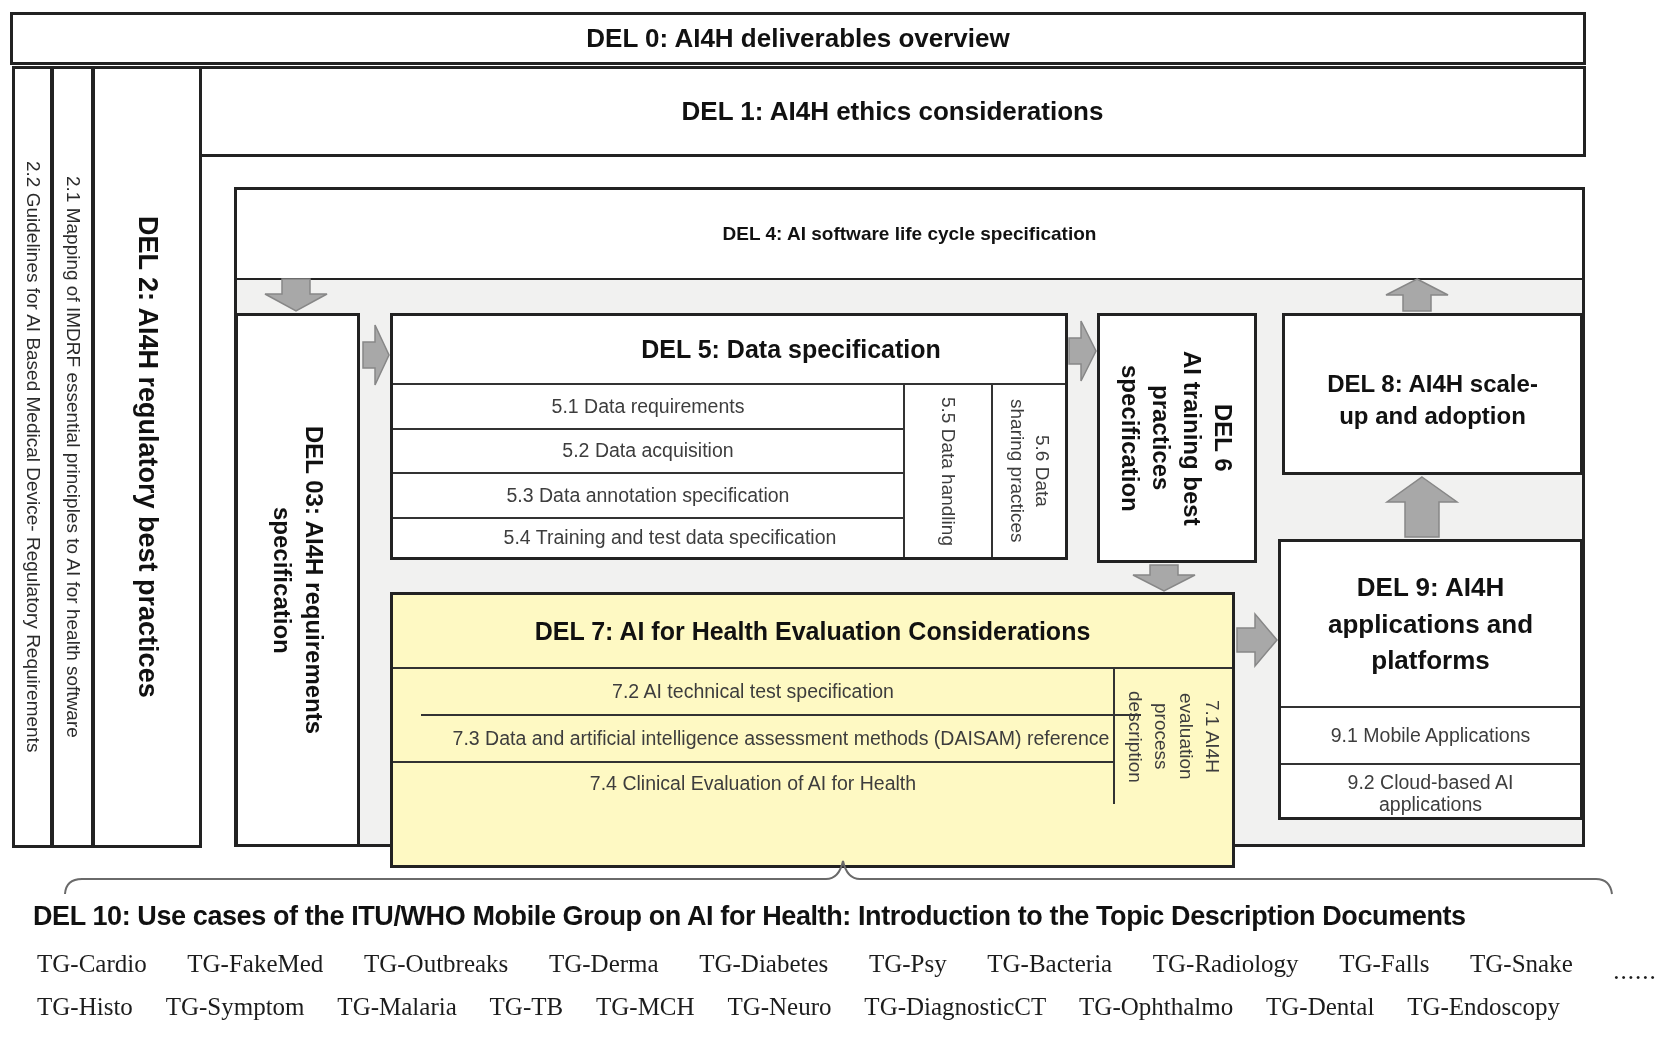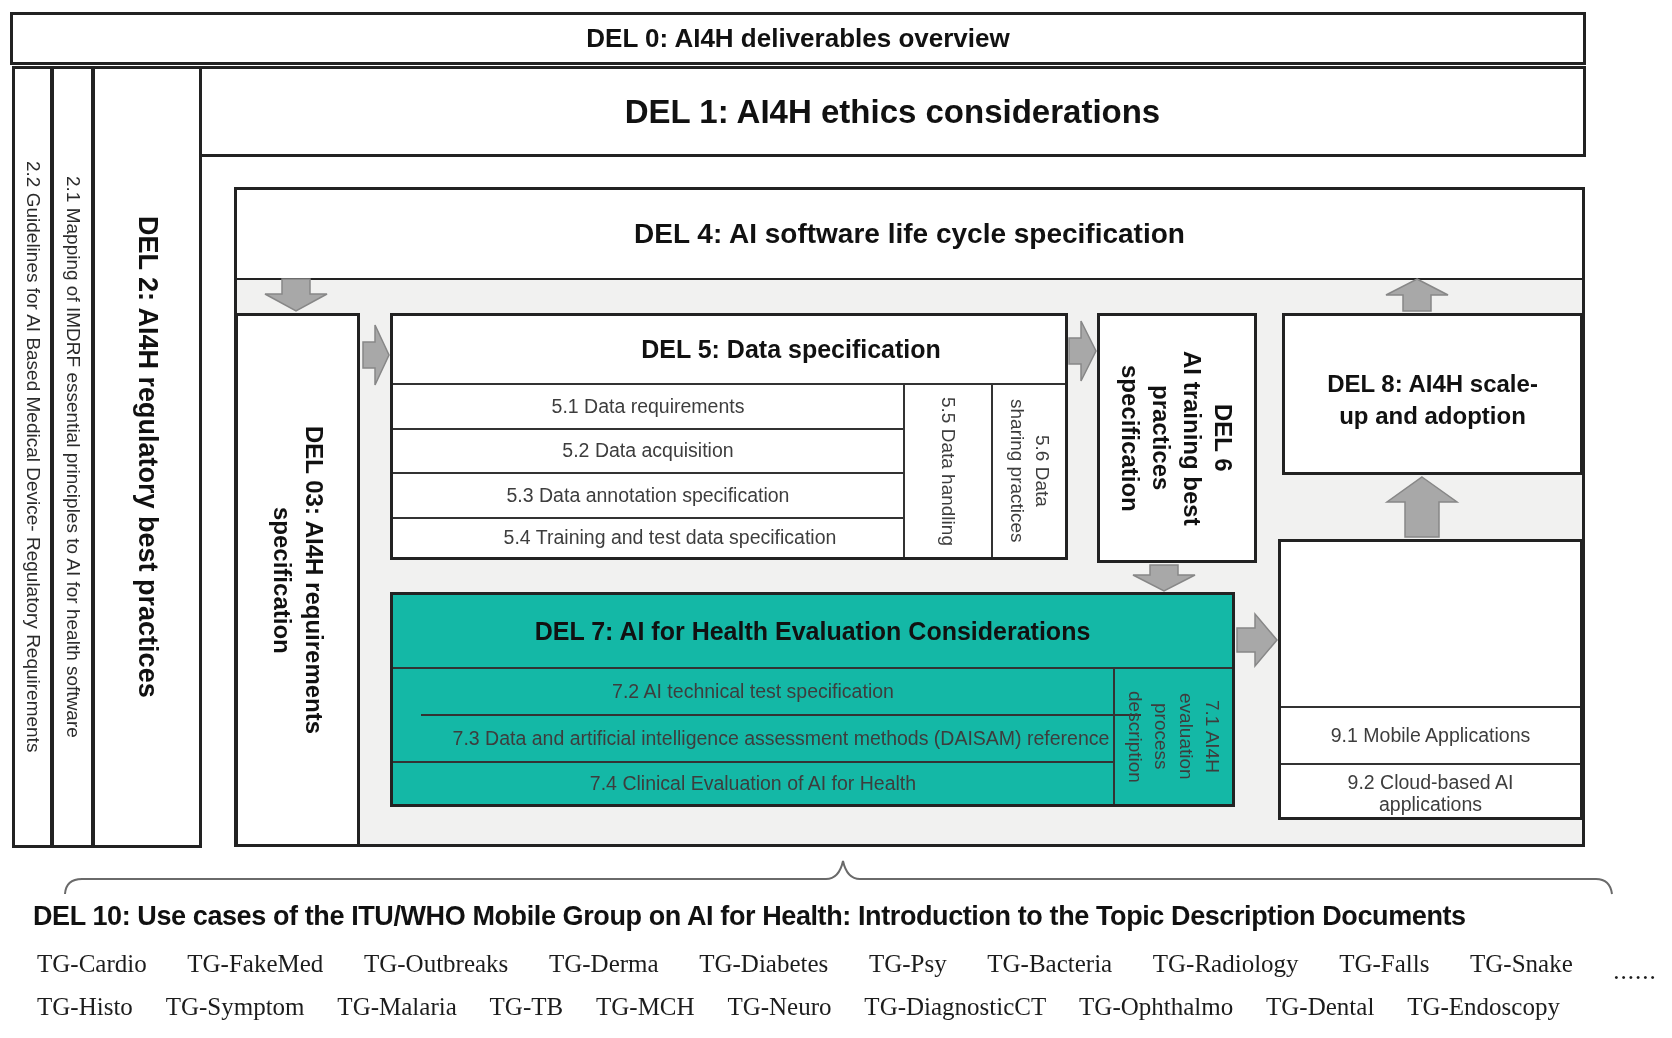--- a/index.html
+++ b/index.html
@@ -29,26 +29,26 @@
     <span class="vtext" style="font-size:19px;color:#2b2b2b;">2.2 Guidelines for AI Based Medical Device- Regulatory Requirements</span>
   </div>
   <div class="box center" style="left:51px;top:66px;width:43px;height:782px;">
     <span class="vtext" style="font-size:19px;color:#2b2b2b;">2.1 Mapping of IMDRF essential principles to AI for health software</span>
   </div>
   <div class="box center" style="left:92px;top:66px;width:110px;height:782px;">
     <span class="vtext title" style="font-size:27px;">DEL 2: AI4H regulatory best practices</span>
   </div>
 
   <div class="box center" style="left:199px;top:66px;width:1387px;height:91px;">
-    <span class="title" style="font-size:33px;">DEL 1: AI4H ethics considerations</span>
+    <span class="title" style="font-size:26px;">DEL 1: AI4H ethics considerations</span>
   </div>
 
   <div class="box" style="left:234px;top:187px;width:1351px;height:660px;">
     <div class="abs center" style="left:0;top:0;right:0;height:88px;">
-      <span class="title" style="font-size:28px;">DEL 4: AI software life cycle specification</span>
+      <span class="title" style="font-size:19px;">DEL 4: AI software life cycle specification</span>
     </div>
     <div class="abs" style="left:0;top:88px;right:0;bottom:0;background:#f1f1f0;border-top:2.5px solid #222222;"></div>
   </div>
 
   <div class="box center" style="left:235px;top:313px;width:125px;height:534px;">
     <span class="vtext title" style="font-size:24px;line-height:1.35;">DEL 03: AI4H requirements
 specification</span>
   </div>
 
   <div class="box" style="left:390px;top:313px;width:678px;height:247px;background:#ffffff;">
@@ -81,21 +81,21 @@
 AI training best
 practices
 specification</span>
   </div>
 
   <div class="box center" style="left:1282px;top:313px;width:301px;height:162px;">
     <span class="title" style="font-size:24px;line-height:1.35;white-space:pre-line;text-align:center;margin-top:12px;">DEL 8: AI4H scale-
 up and adoption</span>
   </div>
 
-  <div class="box" style="left:390px;top:592px;width:845px;height:215px;background:#14b8a6;">
+  <div class="box" style="left:390px;top:592px;width:845px;height:276px;background:#fef9c3;">
     <div class="cell" style="left:0;top:0;width:839px;height:72px;">
       <span class="title" style="font-size:25px;">DEL 7: AI for Health Evaluation Considerations</span>
     </div>
     <div class="cell rowtext" style="left:0;top:72px;width:720px;height:47px;border-top:2.5px solid #333;">
       <span>7.2 AI technical test specification</span>
     </div>
     <div class="cell rowtext" style="left:0;top:119px;width:720px;height:47px;border-top:2px solid #333;margin-left:28px;">
       <span>7.3 Data and artificial intelligence assessment methods (DAISAM) reference</span>
     </div>
     <div class="cell rowtext" style="left:0;top:166px;width:720px;height:43px;border-top:2px solid #333;">
@@ -103,20 +103,25 @@
     </div>
     <div class="cell" style="left:720px;top:72px;width:119px;height:137px;border-top:2.5px solid #333;border-left:2px solid #333;">
       <span class="vtext rowtext" style="font-size:19px;line-height:1.35;">7.1 AI4H
 evaluation
 process
 description</span>
     </div>
   </div>
 
   <div class="box" style="left:1278px;top:539px;width:305px;height:281px;">
+    <div class="cell" style="left:0;top:0;width:299px;height:164px;">
+      <span class="title" style="font-size:26px;line-height:1.4;white-space:pre-line;text-align:center;">DEL 9: AI4H
+applications and
+platforms</span>
+    </div>
     <div class="cell rowtext" style="left:0;top:164px;width:299px;height:57px;border-top:2.5px solid #333;">
       <span>9.1 Mobile Applications</span>
     </div>
     <div class="cell rowtext" style="left:0;top:221px;width:299px;height:60px;border-top:2px solid #333;white-space:pre-line;">
       <span>9.2 Cloud-based AI
 applications</span>
     </div>
   </div>
 
   <svg class="svglayer" width="1672" height="1038" viewBox="0 0 1672 1038">

